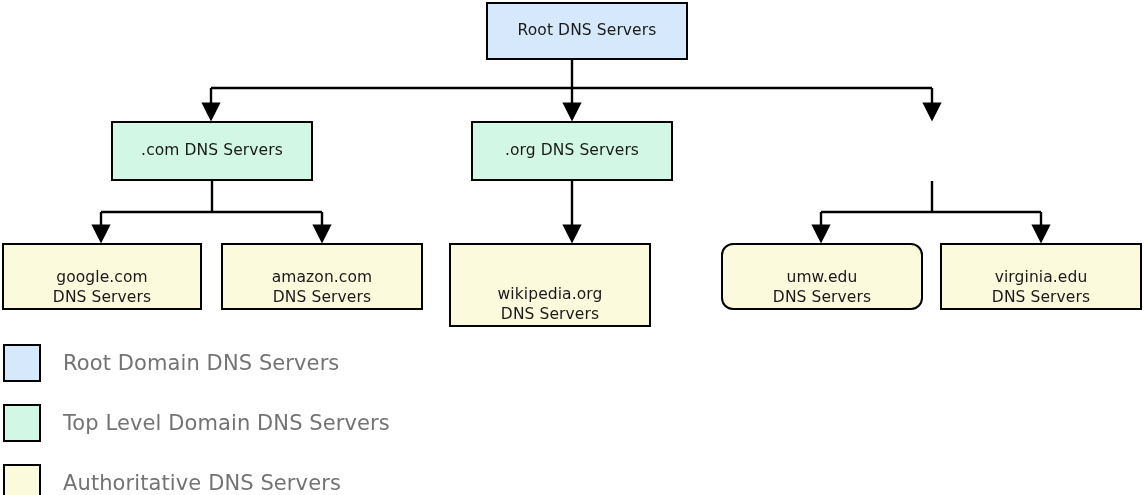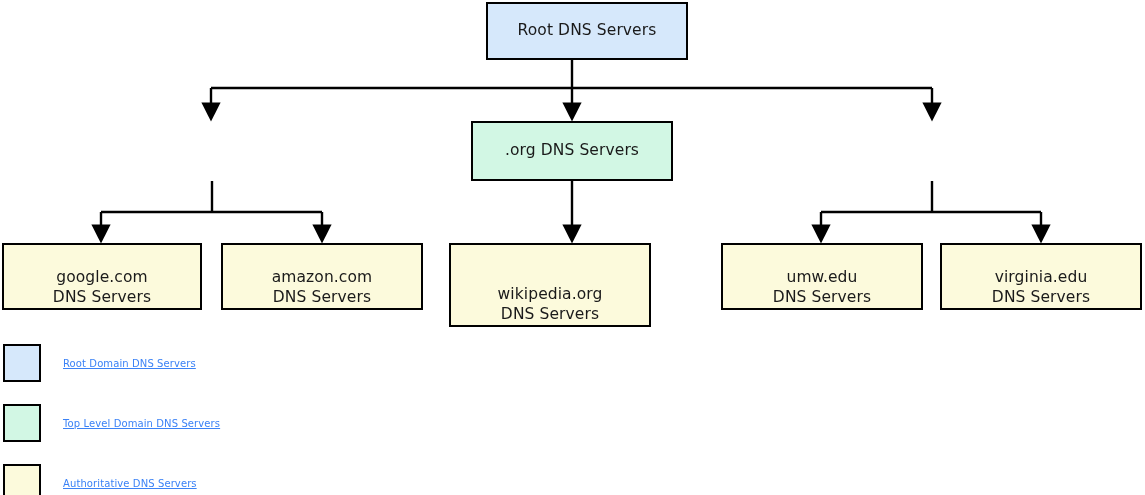--- a/index.html
+++ b/index.html
@@ -48,21 +48,21 @@
   
   #n-root   { left: 471px; top: 2px;   width: 202px; height: 58px; }
 
   #n-com    { left: 111px; top: 121px; width: 202px; height: 60px; }
   #n-org    { left: 471px; top: 121px; width: 202px; height: 60px; }
   #n-edu    { left: 831px; top: 121px; width: 202px; height: 60px; }
 
   #n-google   { left: 2px;   top: 243px; width: 200px; height: 67px; }
   #n-amazon   { left: 221px; top: 243px; width: 202px; height: 67px; }
   #n-wikipedia{ left: 449px; top: 243px; width: 202px; height: 84px; }
-  #n-umw      { left: 721px; top: 243px; width: 202px; height: 67px; }
+  #n-umw      { left: 721px; top: 243px; width: 202px; height: 67px; border-radius: 12px; }
   #n-virginia { left: 940px; top: 243px; width: 202px; height: 67px; }
 
   
   #legend {
     position: absolute;
     left: 3px;
     top: 333px;
     width: 700px;
   }
   .legend-row {
@@ -72,25 +72,24 @@
   }
   .legend-swatch {
     box-sizing: border-box;
     width: 38px;
     height: 38px;
     border: 2px solid #000000;
     flex: 0 0 auto;
   }
   .legend-label {
     margin-left: 22px;
-    font-size: 10px;
-    color: #3b82f6;
+    font-size: 21px;
+    color: #737373;
     white-space: nowrap;
     letter-spacing: 0.1px;
-    text-decoration: underline;
   }
 </style>
 </head>
 <body>
 
 <div id="canvas">
 
   <svg id="edges" viewBox="0 0 1145 495" width="1145" height="495">
     <defs>
       <marker id="arrow" viewBox="0 0 12 12" refX="6" refY="6" markerWidth="8" markerHeight="8" orient="auto-start-reverse">
@@ -122,20 +121,23 @@
       <path d="M 821 212 L 1041 212"></path>
       <path d="M 821 212 L 821 234" marker-end="url(#arrow)"></path>
       <path d="M 1041 212 L 1041 234" marker-end="url(#arrow)"></path>
     </g>
   </svg>
 
   <div class="node node-root" id="n-root">
     <span class="label-line">Root DNS Servers</span>
   </div>
 
+  <div class="node node-tld" id="n-com">
+    <span class="label-line">.com DNS Servers</span>
+  </div>
 
   <div class="node node-tld" id="n-org">
     <span class="label-line">.org DNS Servers</span>
   </div>
 
 
   <div class="node node-auth" id="n-google">
     <div>
       <span class="label-line">google.com</span>
       <span class="label-line">DNS Servers</span>

